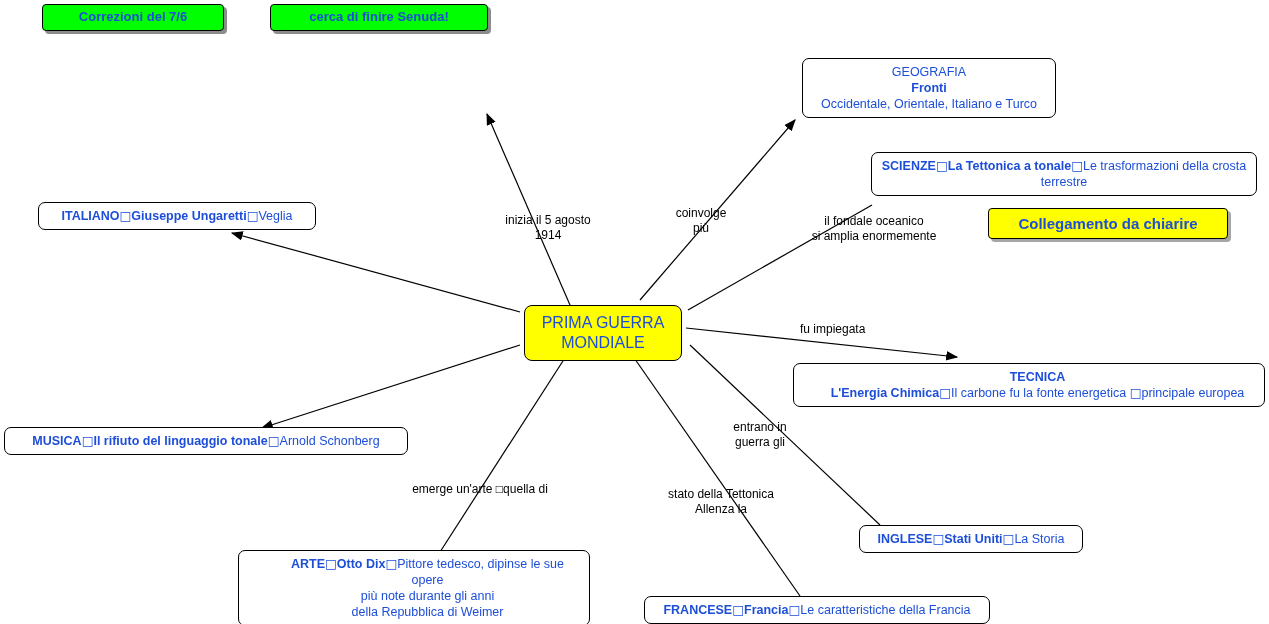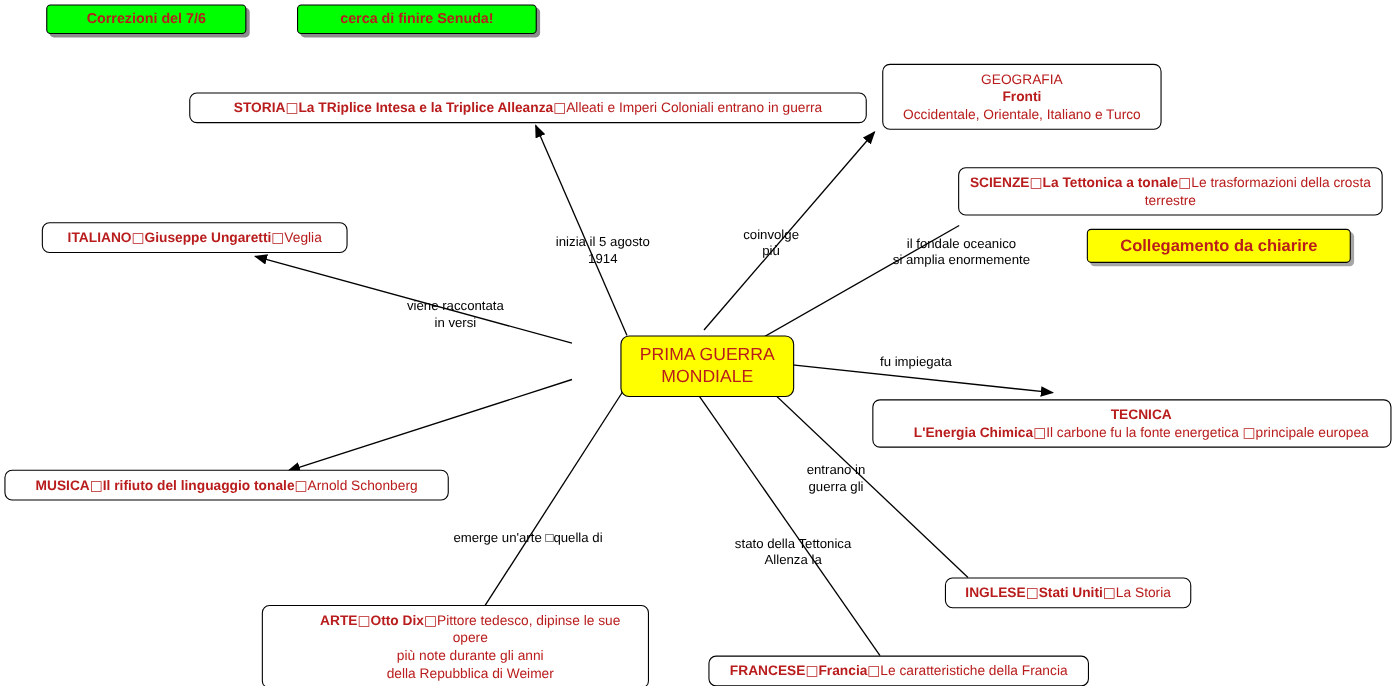--- a/index.html
+++ b/index.html
@@ -26,32 +26,31 @@
     pointer-events: none;
   }
   .node {
     position: absolute;
     box-sizing: border-box;
     border: 1px solid #000000;
     background: #ffffff;
     border-radius: 7px;
     font-size: 12.5px;
     line-height: 1.28;
-    color: #b91c1c;
+    color: #1d4ed8;
     padding: 5px 9px;
     text-align: center;
   }
   .node.center {
     background: #ffff00;
     font-size: 16px;
     line-height: 1.25;
     border-radius: 8px;
     padding: 7px 10px;
     text-align: center;
-    margin-left: 40px;
   }
   .node.green {
     background: #00ff00;
     font-weight: bold;
     font-size: 13px;
     border-radius: 4px;
     padding: 4px 10px;
     box-shadow: 3px 3px 0 rgba(0,0,0,0.45);
   }
   .node.yellowtag {
@@ -103,23 +102,20 @@
     <line x1="570" y1="350" x2="440" y2="552" stroke="#000" stroke-width="1.2"></line>
 
     <line x1="630" y1="352" x2="800" y2="596" stroke="#000" stroke-width="1.2"></line>
 
     <line x1="690" y1="345" x2="880" y2="525" stroke="#000" stroke-width="1.2"></line>
   </svg>
 
   <div class="node green" style="left:42px; top:4px; width:182px;">Correzioni del 7/6</div>
   <div class="node green" style="left:270px; top:4px; width:218px;">cerca di finire Senuda!</div>
 
-  <div class="node" style="left:172px; top:84px; width:616px;">
-    <span><b>STORIA</b><span class="sq">□</span><b>La TRiplice Intesa e la Triplice Alleanza</b><span class="sq">□</span><span>Alleati e Imperi Coloniali entrano in guerra</span></span>
-  </div>
 
   <div class="node" style="left:802px; top:58px; width:254px;">
     <div style="font-weight:normal;">GEOGRAFIA</div>
     <div style="font-weight:bold;">Fronti</div>
     <div>Occidentale, Orientale, Italiano e Turco</div>
   </div>
 
   <div class="node" style="left:871px; top:152px; width:386px;">
     <span><b>SCIENZE</b><span class="sq">□</span><b>La Tettonica a tonale</b><span class="sq">□</span><span>Le trasformazioni della crosta terrestre</span></span>
   </div>
@@ -157,22 +153,20 @@
     <div>PRIMA GUERRA</div>
     <div>MONDIALE</div>
   </div>
 
   <div class="label" style="left:488px; top:213px; width:120px;">inizia il 5 agosto
 1914</div>
   <div class="label" style="left:655px; top:206px; width:92px;">coinvolge
 più</div>
   <div class="label" style="left:790px; top:214px; width:168px;">il fondale oceanico
 si amplia enormemente</div>
-  <div class="label" style="left:352px; top:271px; width:124px;">viene raccontata
-in versi</div>
   <div class="label" style="left:800px; top:322px; width:108px; text-align:left;">fu impiegata</div>
   <div class="label" style="left:712px; top:420px; width:96px;">entrano in
 guerra gli</div>
   <div class="label" style="left:392px; top:482px; width:176px;">emerge un'arte □quella di</div>
   <div class="label" style="left:654px; top:487px; width:134px;">stato della Tettonica
 Allenza la</div>
 
 </div>
 
 </body></html>

